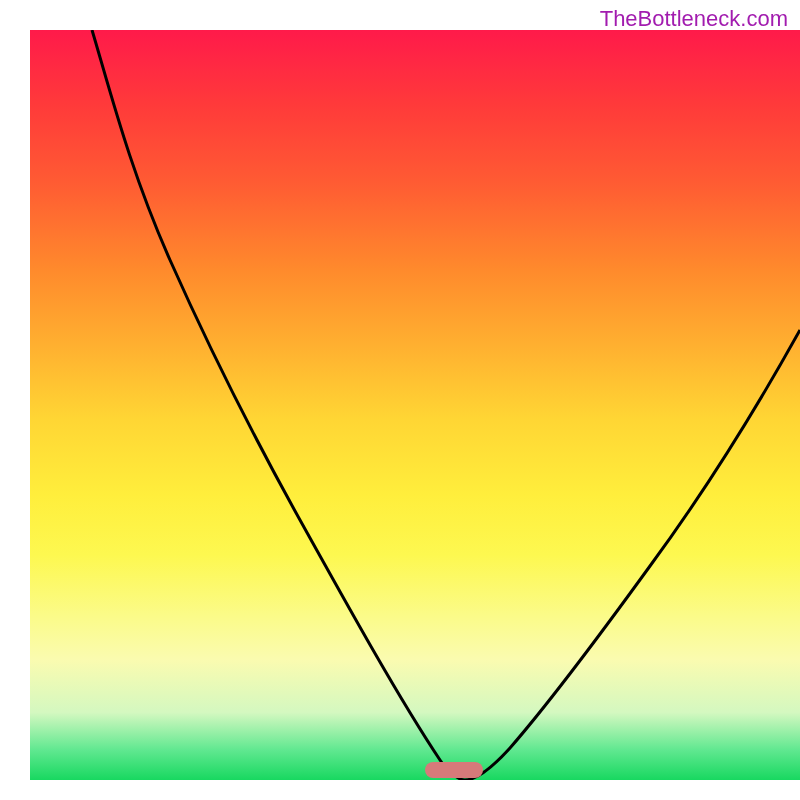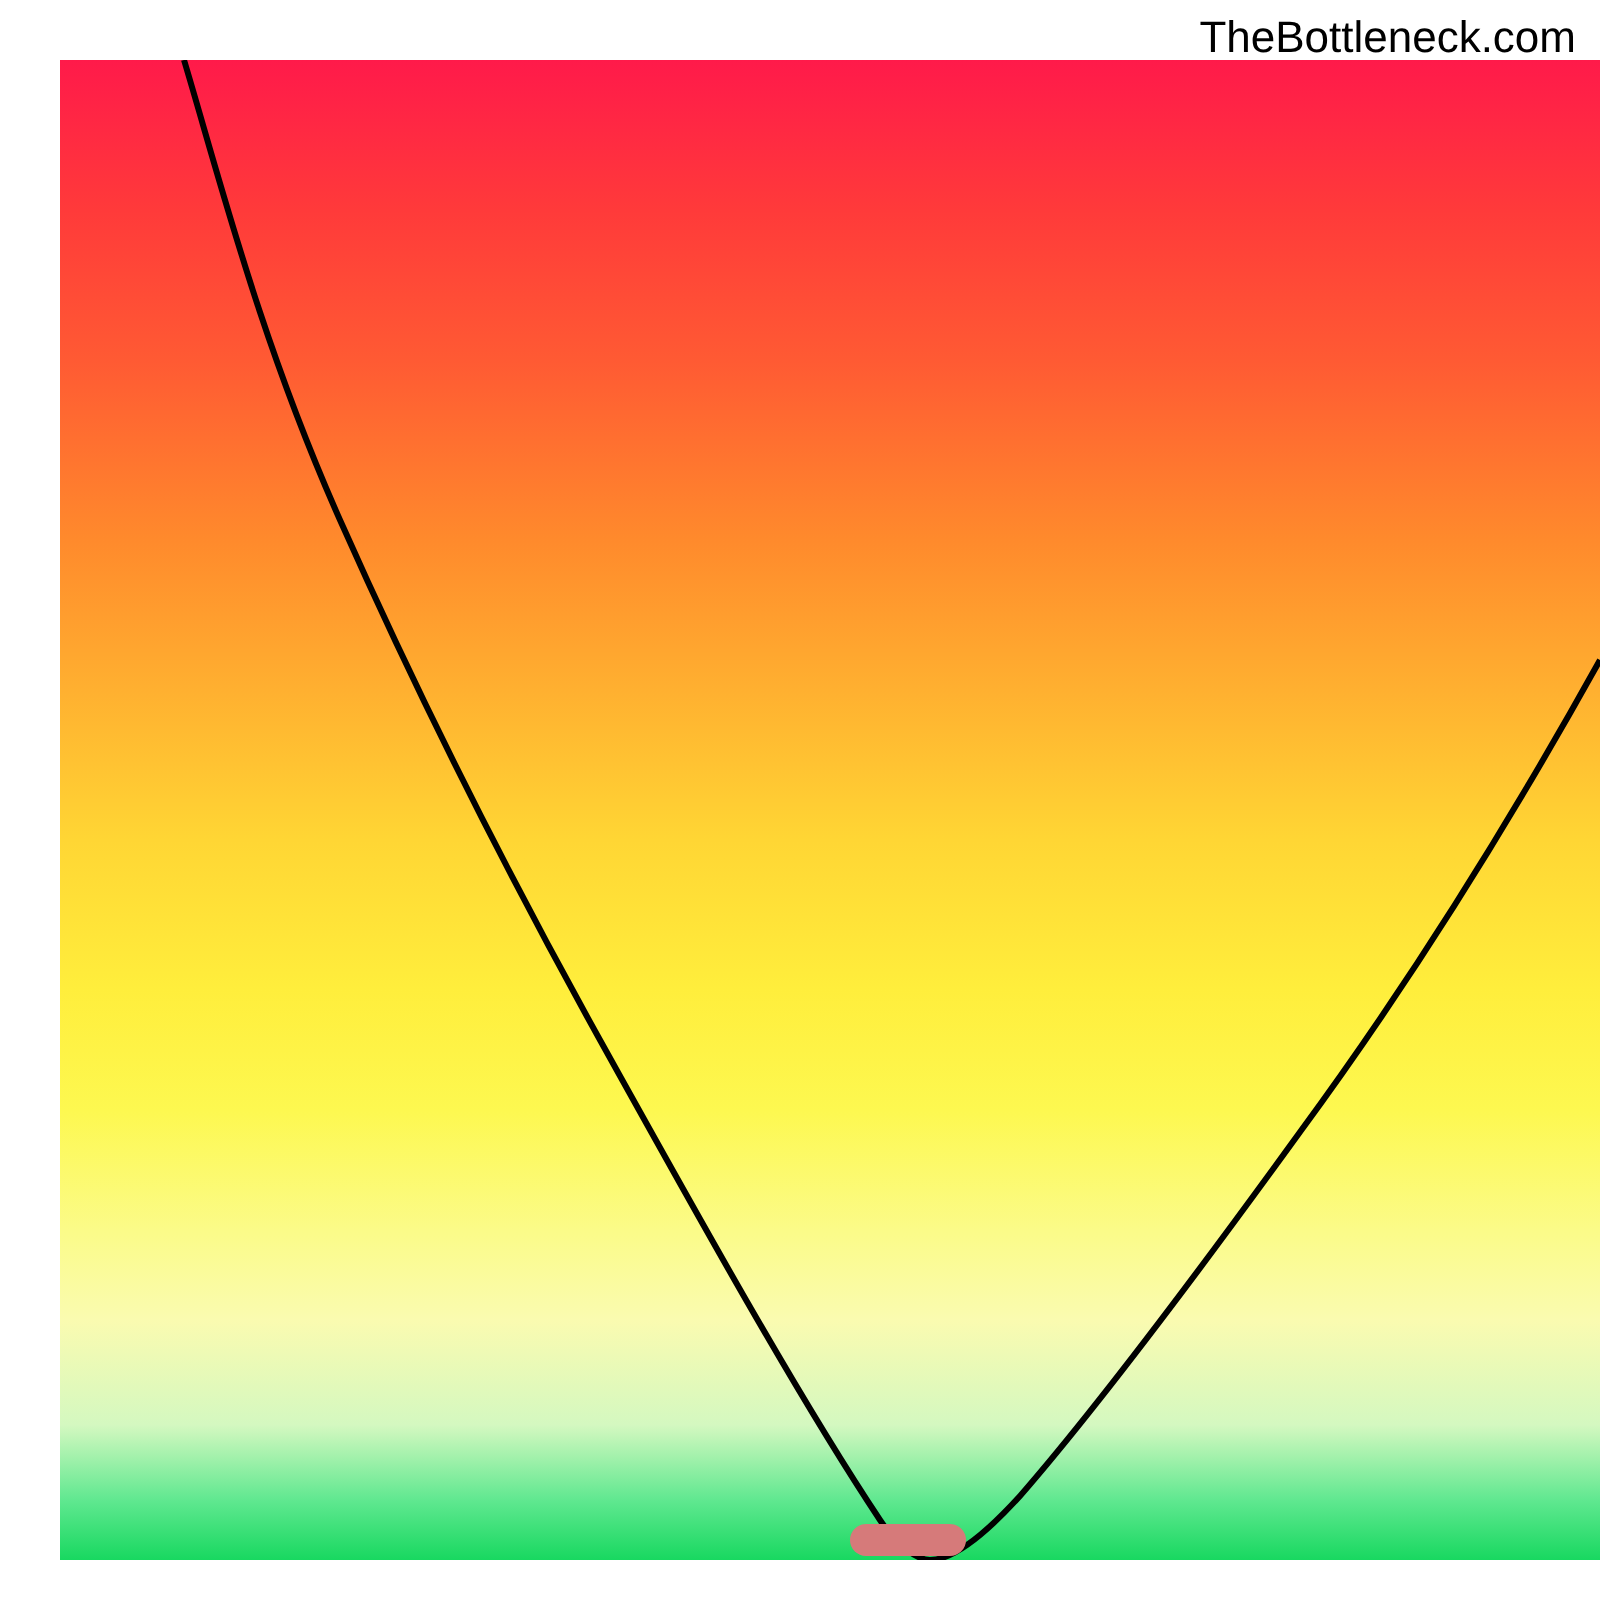--- a/index.html
+++ b/index.html
@@ -13,21 +13,21 @@
   }
   .chart-container {
     position: relative;
     width: 800px;
     height: 800px;
   }
   .watermark {
     position: absolute;
     top: 6px;
     right: 12px;
-    color: #000000;
+    color: #a21caf;
     font-size: 22px;
     font-weight: 500;
     z-index: 10;
   }
   .plot-area {
     position: absolute;
     left: 30px;
     top: 30px;
     width: 770px;
     height: 750px;

